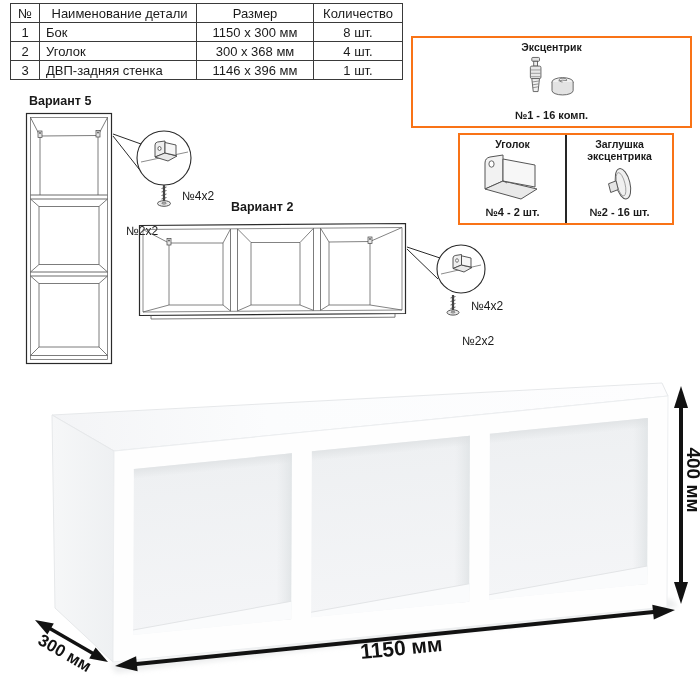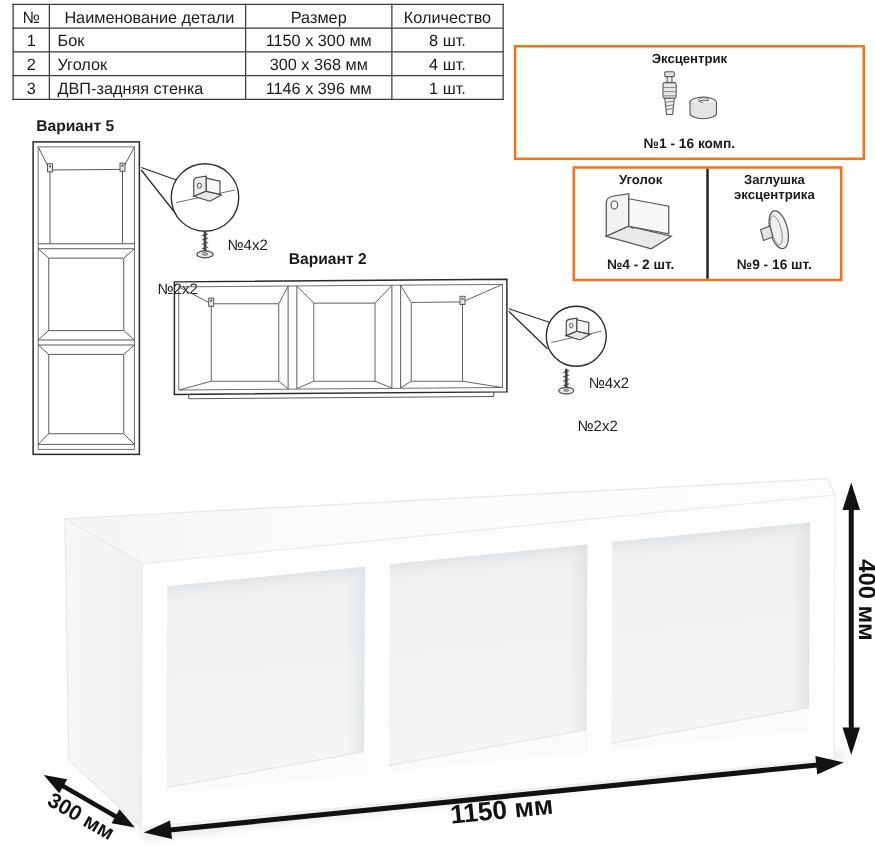--- a/index.html
+++ b/index.html
@@ -107,21 +107,21 @@
       <div class="hw-sub">эксцентрика</div>
       <div class="hw-icon">
         <svg width="40" height="42" viewBox="0 0 40 42">
           <g transform="rotate(-14 22 21)">
             <ellipse cx="23" cy="21" rx="7" ry="15.5" fill="#f0f0f0" stroke="#555" stroke-width="1"></ellipse>
             <ellipse cx="21" cy="21" rx="4" ry="12" fill="none" stroke="#888" stroke-width="0.7"></ellipse>
             <path d="M9,17.5 L17,16.5 V25.5 L9,26.5 Z" fill="#e4e4e4" stroke="#555" stroke-width="0.9"></path>
           </g>
         </svg>
       </div>
-      <div class="hw-count">№9 - 16 шт.</div>
+      <div class="hw-count">№2 - 16 шт.</div>
     </div>
   </div>
 
   <div class="v-title abs" style="left:29px;top:94px;">Вариант 5</div>
   <svg class="abs" style="left:19px;top:111px;" width="100" height="256" viewBox="0 0 100 256">
     <rect x="7.5" y="2.5" width="85" height="250" fill="#fff" class="ln" stroke-width="1.2"></rect>
     <rect x="11.5" y="6.5" width="77" height="242" class="tn" stroke-width="0.7"></rect>
 
     <path d="M11.5,6.5 L21,25 M88.5,6.5 L79,24.5 M21,25 L79,24.5 M21,25 V84 M79,24.5 V84" class="tn" stroke-width="0.8"></path>
     <g>

